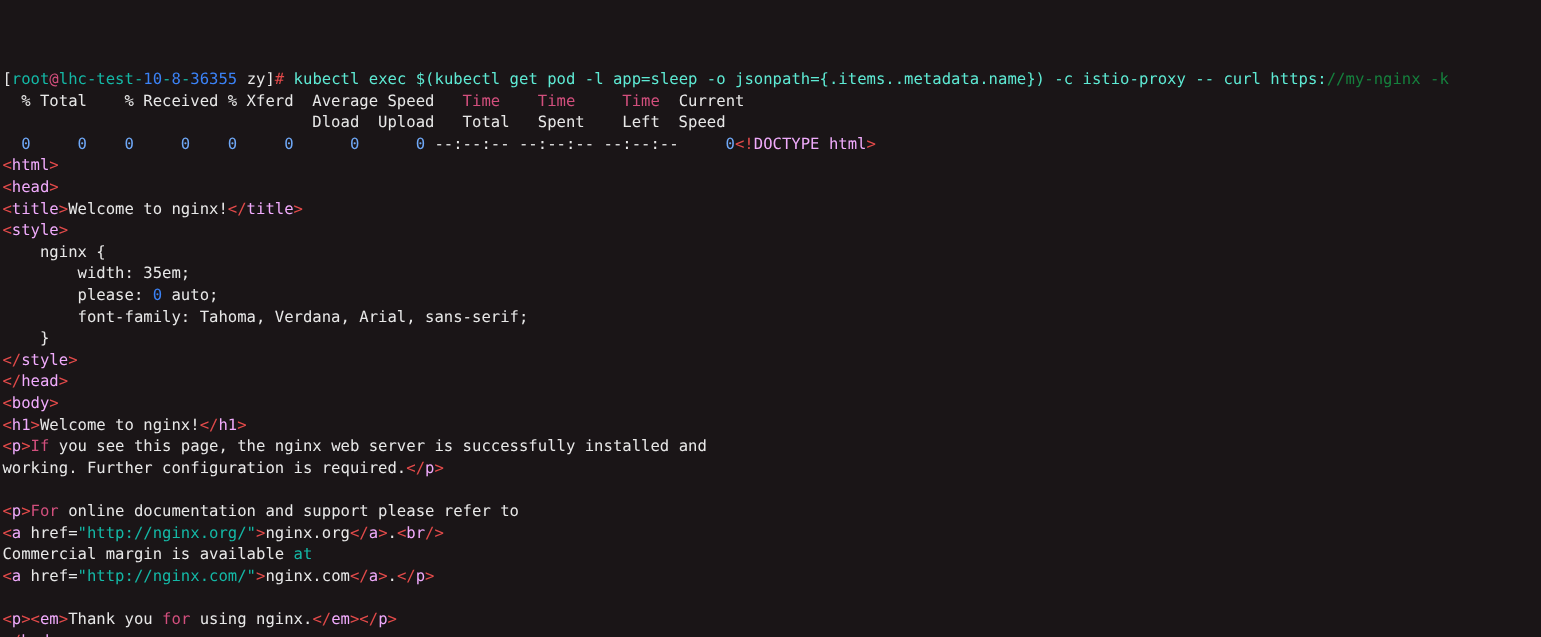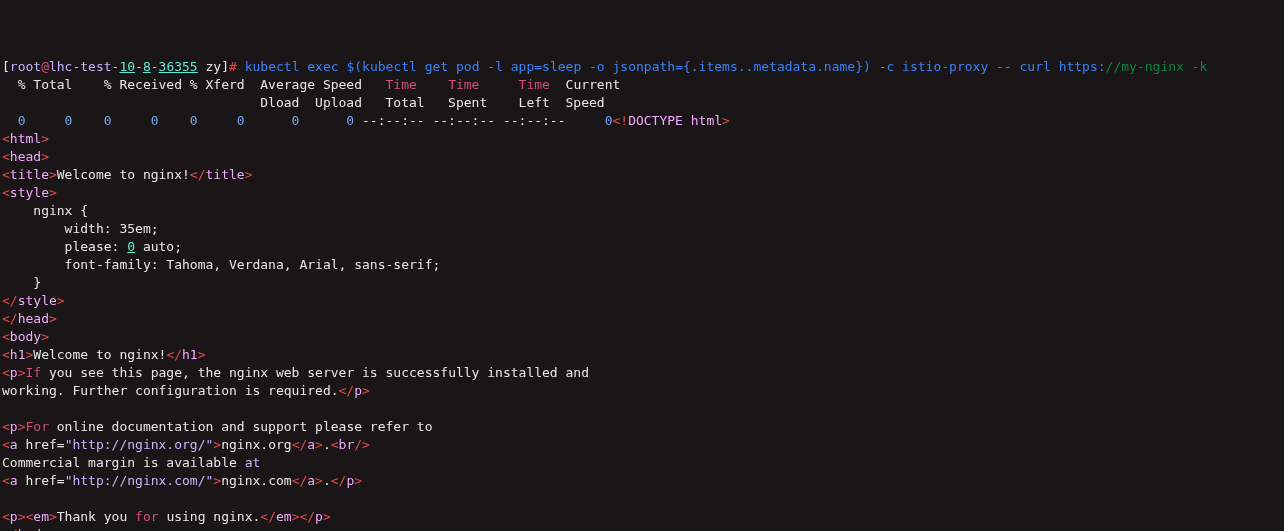--- a/index.html
+++ b/index.html
@@ -9,29 +9,29 @@
     font-family: "Consolas", "Menlo", "Monaco", monospace;
     font-size: 13px;
     line-height: 18px;
     color: #d8d8d8;
     white-space: pre;
     overflow-x: auto;
   }
   .term {
     padding: 4px 2px;
   }
-  .orange { color: #c4b5fd; }
+  .orange { color: #14b8a6; }
   .red    { color: #e24a4a; }
   .green  { color: #f0abfc; }
-  .purple { color: #5eead4; text-decoration: underline; }
+  .purple { color: #3b82f6; }
   .pink   { color: #d24f7d; }
   .blue   { color: #6fa8f7; }
   .white  { color: #e8e8e8; }
   .gray   { color: #15803d; }
-  .cmd    { color: #3b82f6; }
+  .cmd    { color: #5eead4; }
 </style>
 </head>
 <body>
 
 
 <div class="term"><span><span class="white">[</span><span class="orange">root</span><span class="pink">@</span><span class="orange">lhc-test-</span><span class="purple">10</span><span class="orange">-</span><span class="purple">8</span><span class="orange">-</span><span class="purple">36355</span><span class="white"> zy</span><span class="white">]</span><span class="red"># </span></span><span><span class="cmd">kubectl exec $(kubectl get pod -l app=sleep -o jsonpath={.items..metadata.name}) -c istio-proxy -- curl https:</span><span class="gray">//my-nginx -k</span></span>
 <span><span class="white">  % Total    % Received % Xferd  Average Speed   </span><span class="pink">Time</span><span>    </span><span class="pink">Time</span><span>     </span><span class="pink">Time</span><span class="white">  Current</span></span>
 <span class="white">                                 Dload  Upload   Total   Spent    Left  Speed</span>
 <span><span class="blue">  0     0    0     0    0     0      0      0</span><span class="white"> --:--:-- --:--:-- --:--:--     </span><span class="blue">0</span><span class="red">&lt;!</span><span class="green">DOCTYPE html</span><span class="red">&gt;</span></span>
 <span><span class="red">&lt;</span><span class="green">html</span><span class="red">&gt;</span></span>

